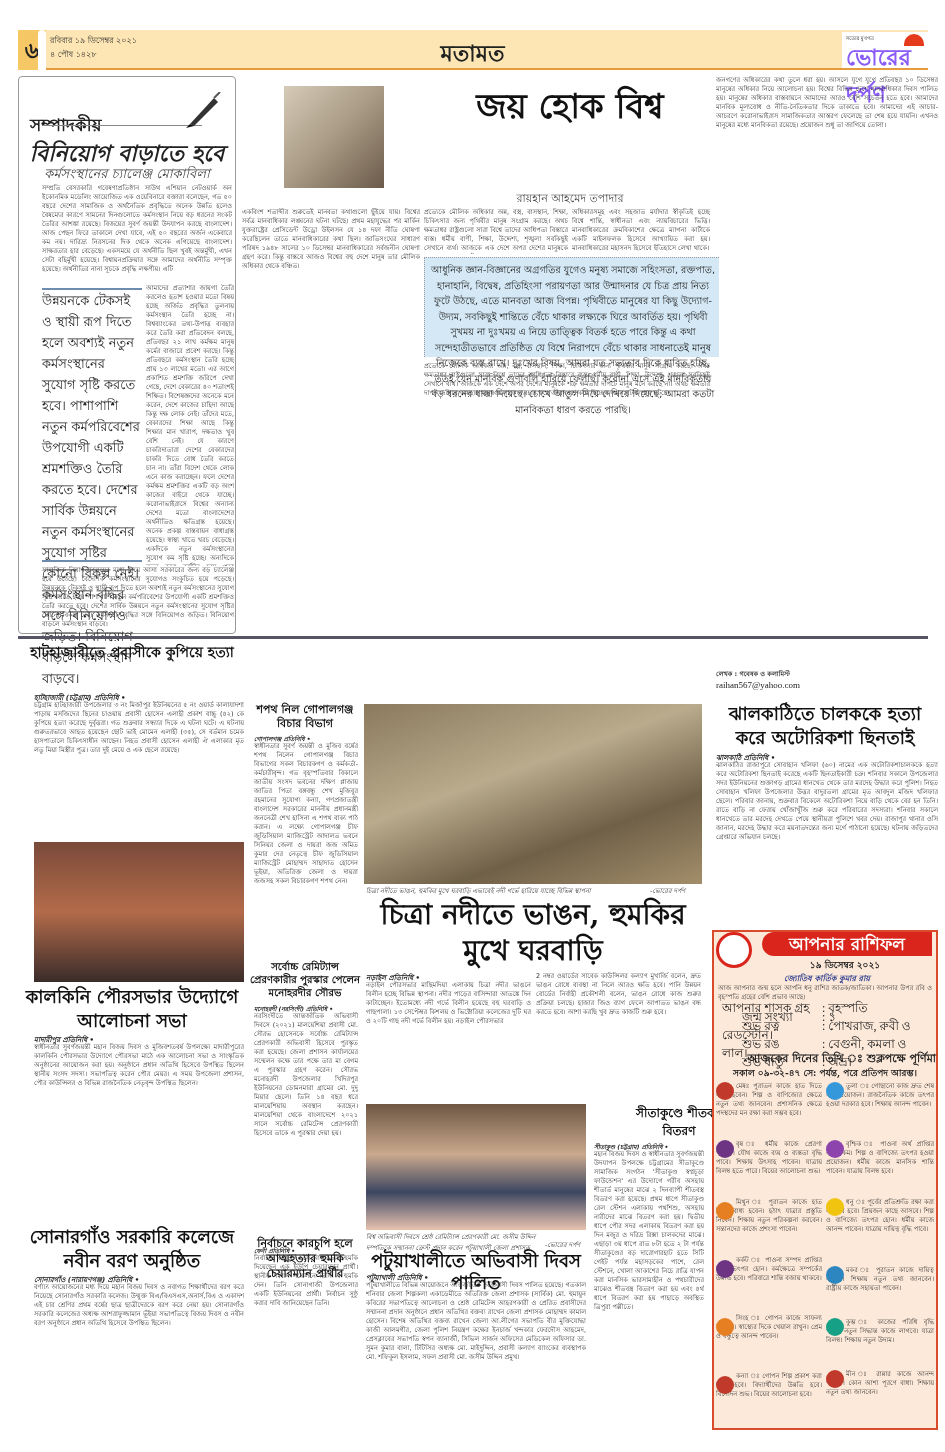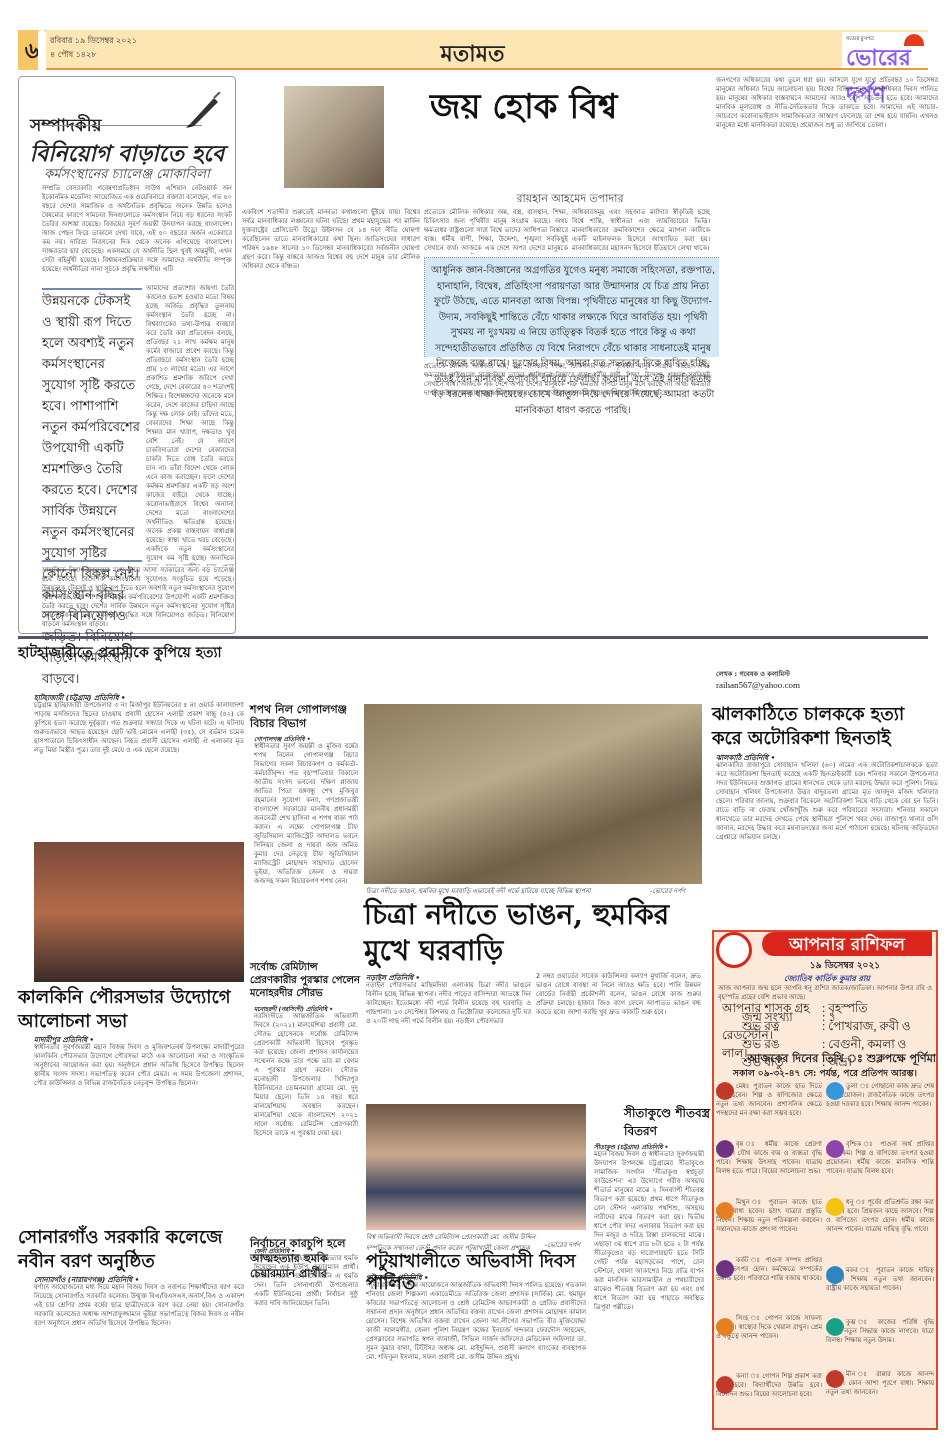--- a/index.html
+++ b/index.html
@@ -16,21 +16,21 @@
 .logo-sun{position:absolute;left:62px;top:2px;width:20px;height:12px;border-radius:10px 10px 0 0;background:#e53a1c}
 .col-text{font-size:6.5px;line-height:9px;color:#333;text-align:justify;overflow:hidden;font-family:"DejaVu Sans",sans-serif}
 .editorial-box{left:18px;top:76px;width:218px;height:558px;border:1px solid #999;border-radius:4px}
 .ed-label{left:30px;top:112px;font-size:17px;font-weight:bold}
 .ed-rule{left:42px;top:125px;width:160px;height:1px;background:#888}
 .pen{left:184px;top:92px;width:38px;height:36px}
 .ed-h1{left:20px;top:136px;width:214px;text-align:center;font-size:22px;font-weight:bold;font-style:italic}
 .ed-h2{left:20px;top:164px;width:214px;text-align:center;font-size:13px;color:#444;font-style:italic}
 .pull{left:42px;top:290px;width:100px;font-size:13px;line-height:21px;font-family:"DejaVu Sans",sans-serif}
 .pull-rule{height:2px;background:#6e8bb0;width:100px;left:42px}
-.headline{font-weight:bold;text-align:left;color:#111}
+.headline{font-weight:bold;text-align:center;color:#111}
 .photo{background:linear-gradient(135deg,#d6cbb8,#a89a84,#6b5a4a)}
 .quote{left:424px;top:257px;width:295px;height:100px;background:#d4e8f5;border-left:1px dotted #999;border-top:1px dotted #999}
 .quote-text{left:428px;top:262px;width:290px;font-size:9.5px;line-height:15.5px;text-align:center;font-family:"DejaVu Sans",sans-serif}
 .rashi-box{left:712px;top:930px;width:226px;height:500px;background:#fde9d9;border:2px solid #d94b2a}
 .rashi-title{left:762px;top:932px;width:170px;height:24px;background:#d9251c;border-radius:12px 0 0 12px;color:#fff;font-size:17px;font-weight:bold;text-align:center;line-height:24px}
 .rashi-wheel{left:716px;top:932px;width:36px;height:36px;border-radius:50%;border:3px solid #d9251c;background:#fff}
 .rashi-icon{width:18px;height:18px;border-radius:50%;display:inline-block}
 .caption{font-size:6.5px;font-style:italic;color:#333;font-family:"DejaVu Sans",sans-serif}
 .byline{font-size:7px;font-weight:bold;font-style:italic;font-family:"DejaVu Sans",sans-serif}
 .rule{background:#556;height:3px}

